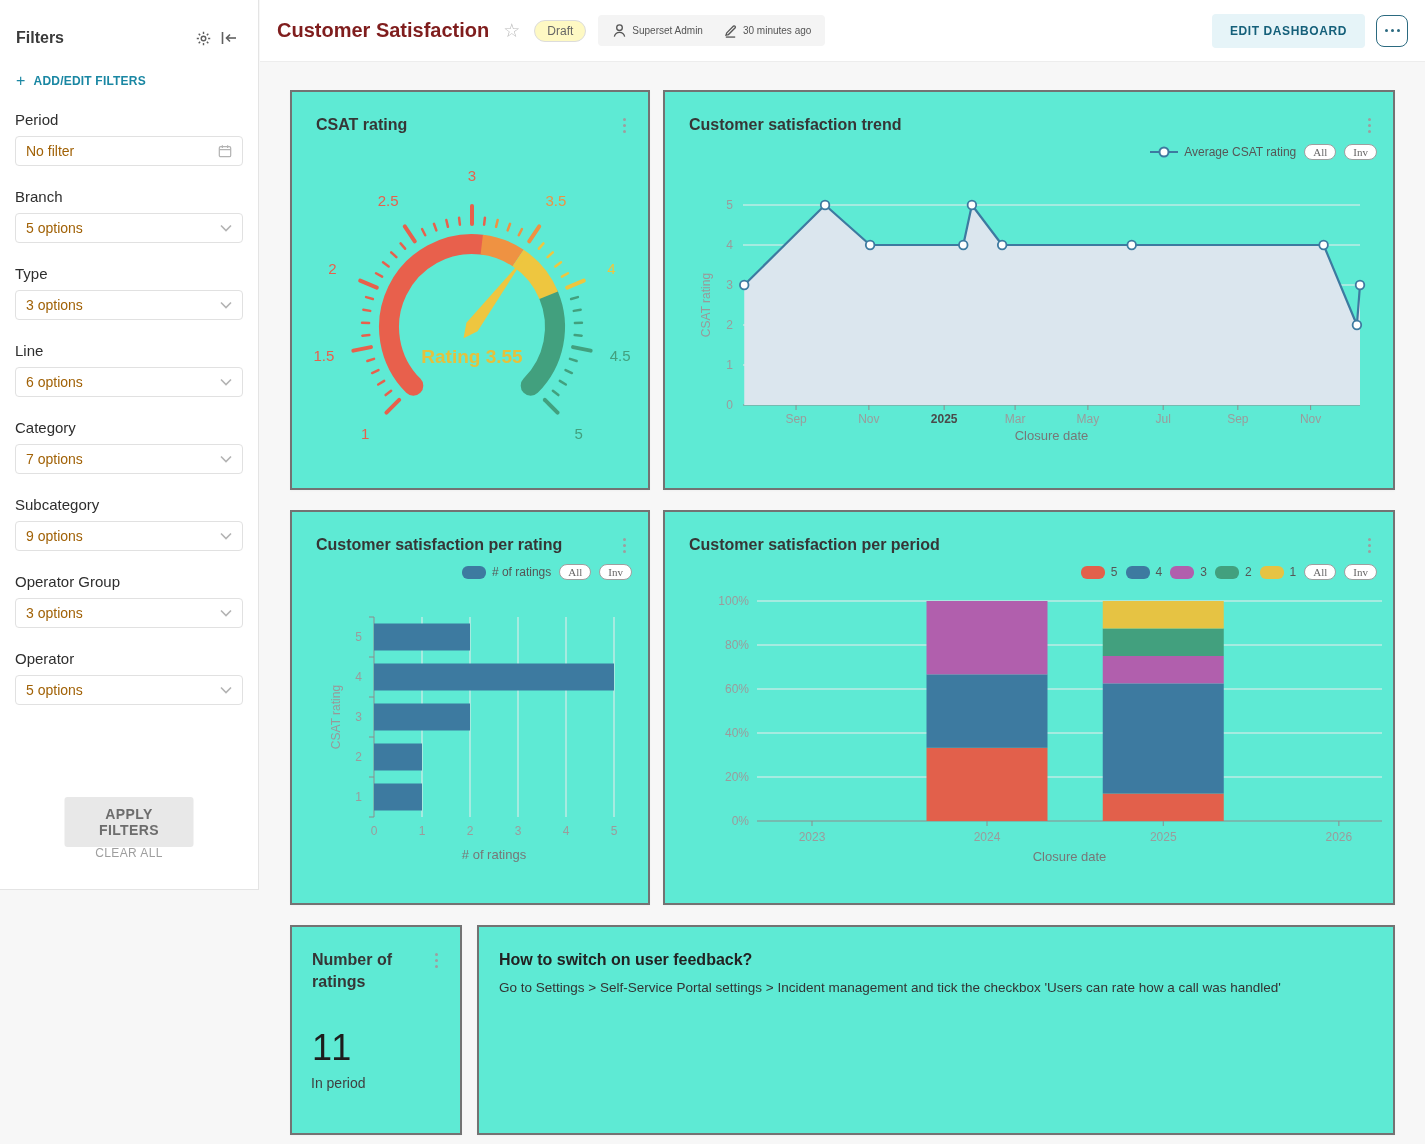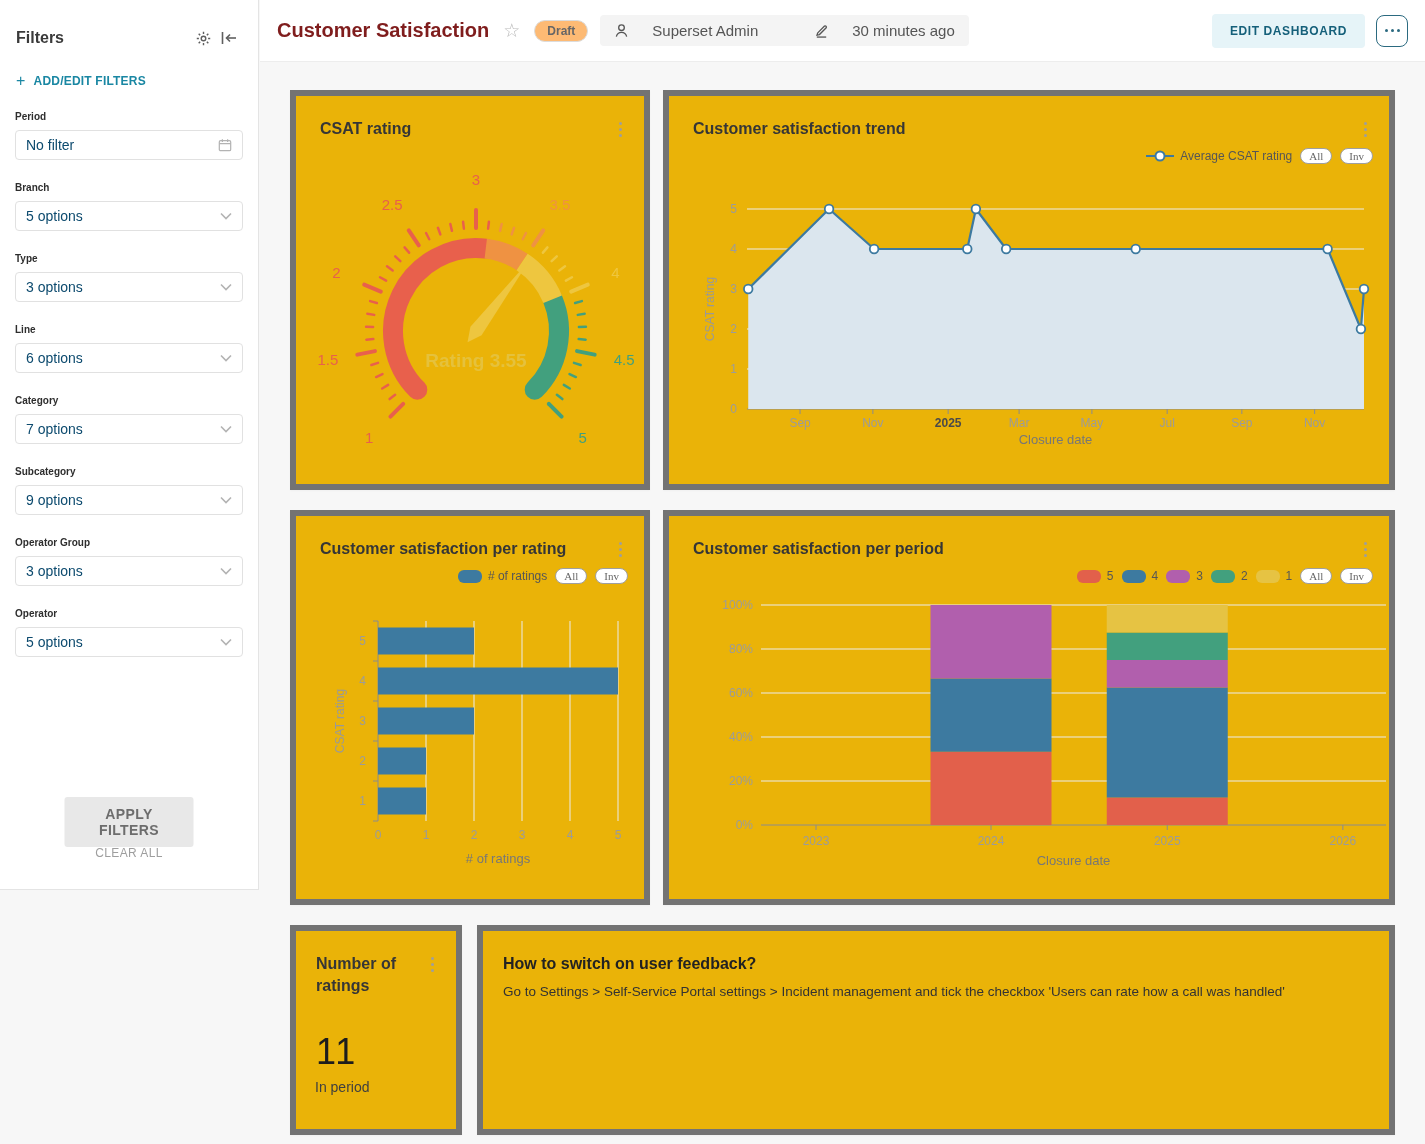--- a/index.html
+++ b/index.html
@@ -6,40 +6,40 @@
   html,body { width:1425px; height:1144px; font-family:"Liberation Sans", sans-serif; background:#f7f7f7; overflow:hidden; position:relative; }
 
   
   .sidebar { position:absolute; left:0; top:0; width:259px; height:890px; background:#fff; border-right:1px solid #e4e4e4; border-bottom:1px solid #e4e4e4; z-index:5; }
   .sidebar-head { display:flex; align-items:center; padding:25px 16px 0 16px; }
   .sidebar-title { font-size:16px; font-weight:700; color:#3a3a3a; flex:1; }
   .icon-btn { background:none; border:none; cursor:pointer; color:#5f5f5f; display:flex; align-items:center; justify-content:center; width:26px; height:26px; }
   .addedit { display:flex; align-items:center; gap:8px; margin:22px 16px 0 16px; color:#1a87a3; font-size:12px; font-weight:700; letter-spacing:.2px; cursor:pointer; }
   .addedit .plus { font-size:16px; font-weight:400; line-height:1; }
   .filter-block { margin:22px 15px 0 15px; }
-  .filter-label { font-size:10px; font-weight:700; color:#2e2e2e; margin-bottom:8px; }
+  .filter-label { font-size:15px; font-weight:400; color:#2e2e2e; margin-bottom:8px; }
   .filter-control { height:30px; border:1px solid #e1e1e1; border-radius:4px; background:#fff; display:flex; align-items:center; padding:0 10px; color:#c2c2c2; font-size:14px; cursor:pointer; }
-  .filter-control .ph { flex:1; text-align:left; color:#0c4a6e; font-size:14px; }
+  .filter-control .ph { flex:1; text-align:left; color:#a16207; font-size:14px; }
   .apply-btn { position:absolute; left:50%; transform:translateX(-50%); top:797px; background:#e8e8e8; color:#6d6d6d; border:none; border-radius:3px; font-size:14px; font-weight:700; letter-spacing:.4px; padding:9px 17px; cursor:pointer; font-family:inherit; }
   .clear-all { position:absolute; left:0; right:0; top:846px; text-align:center; color:#9e9e9e; font-size:12px; font-weight:400; letter-spacing:.4px; cursor:pointer; }
 
   
   .topbar { position:absolute; left:260px; top:0; width:1165px; height:62px; background:#fff; border-bottom:1px solid #ededed; display:flex; align-items:center; padding:0 17px; z-index:4; }
   .dash-title { font-size:20px; font-weight:700; color:#7f1d1d; margin-right:14px; }
   .star { color:#b9b9b9; font-size:19px; margin-right:14px; cursor:pointer; }
-  .badge { border:1px solid #dcdcdc; background:#fdba74; color:#666; font-size:12px; border-radius:12px; padding:3px 12px; margin-right:12px;font-weight:bold; }
-  .meta-box { background:#f4f4f4; border-radius:4px; height:31px; display:flex; align-items:center; gap:23px; padding:0 14px; color:#555; font-size:15px; }
+  .badge { border:1px solid #dcdcdc; background:#fef9c3; color:#666; font-size:12px; border-radius:12px; padding:3px 12px; margin-right:12px; }
+  .meta-box { background:#f4f4f4; border-radius:4px; height:31px; display:flex; align-items:center; gap:5px; padding:0 14px; color:#555; font-size:10px; }
   .meta-sep { width:10px; }
   .spacer { flex:1; }
   .edit-btn { background:#e6f4f8; color:#15607a; border:none; border-radius:4px; font-size:12px; font-weight:700; letter-spacing:.6px; padding:10px 18px; cursor:pointer; font-family:inherit;text-align:right; }
   .more-btn { width:32px; height:32px; margin-left:11px; background:#fff; border:1px solid #2b6a80; border-radius:8px; display:flex; align-items:center; justify-content:center; gap:3px; cursor:pointer; }
   .more-btn i { width:3px; height:3px; border-radius:50%; background:#2b6a80; }
 
   
-  .card { position:absolute; background:#eab308; border:6px solid #737373; box-shadow:0 1px 2px rgba(0,0,0,.03); }
+  .card { position:absolute; background:#5eead4; border:2px solid #737373; box-shadow:0 1px 2px rgba(0,0,0,.03); }
   .card-title { font-size:16px; font-weight:700; color:#363636; padding:22px 24px 0 24px; line-height:1.35; }
   .kebab { position:absolute; top:24px; right:20px; display:flex; flex-direction:column; gap:3px; cursor:pointer; padding:2px; }
   .kebab i { width:3px; height:3px; border-radius:50%; background:#9e9e9e; }
   #card-gauge   { left:290px; top:90px;  width:360px; height:400px; }
   #card-trend   { left:663px; top:90px;  width:732px; height:400px; }
   #card-rating  { left:290px; top:510px; width:360px; height:395px; }
   #card-period  { left:663px; top:510px; width:732px; height:395px; }
   #card-number  { left:290px; top:925px; width:172px; height:210px; }
   #card-md      { left:477px; top:925px; width:918px; height:210px; }
 

